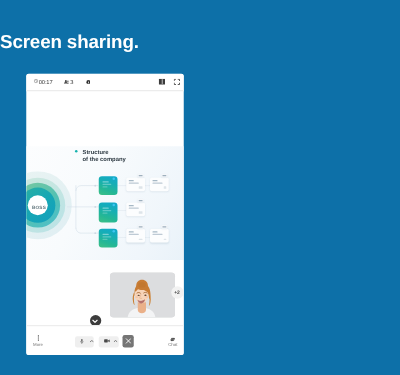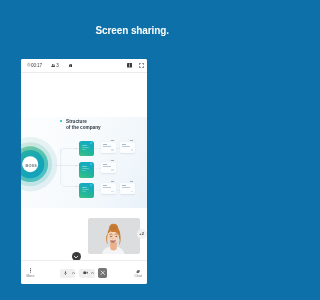--- a/index.html
+++ b/index.html
@@ -1,18 +1,18 @@
 <!DOCTYPE html>
 <html><head>
 <meta charset="utf-8">
 <style>
   html,body{margin:0;padding:0;}
   body{width:169px;height:300px;background:#0d70a8;font-family:"Liberation Sans",sans-serif;overflow:hidden;position:relative;}
 
-  .title{position:absolute;left:0;top:25px;width:169px;text-align:right;color:#ffffff;font-size:10px;font-weight:700;letter-spacing:-0.1px;}
+  .title{position:absolute;left:0;top:25px;width:169px;text-align:left;color:#ffffff;font-size:15px;font-weight:700;letter-spacing:-0.1px;}
 
   .phone{position:absolute;left:21px;top:59px;width:126px;height:225px;background:#ffffff;border-radius:2px;overflow:hidden;}
 
   
   .hdr{position:absolute;left:0;top:0;width:126px;height:13px;background:#fff;border-bottom:1px solid #ececec;}
   .hdr-clock{position:absolute;left:6.4px;top:4.4px;}
   .hdr-time{position:absolute;left:10px;top:4px;font-size:4.6px;color:#3b3b3b;letter-spacing:-0.1px;}
   .hdr-ppl{position:absolute;left:30.1px;top:4.8px;}
   .hdr-cnt{position:absolute;left:35.2px;top:4px;font-size:4.6px;color:#3b3b3b;}
   .hdr-info{position:absolute;left:47.5px;top:4.6px;}

